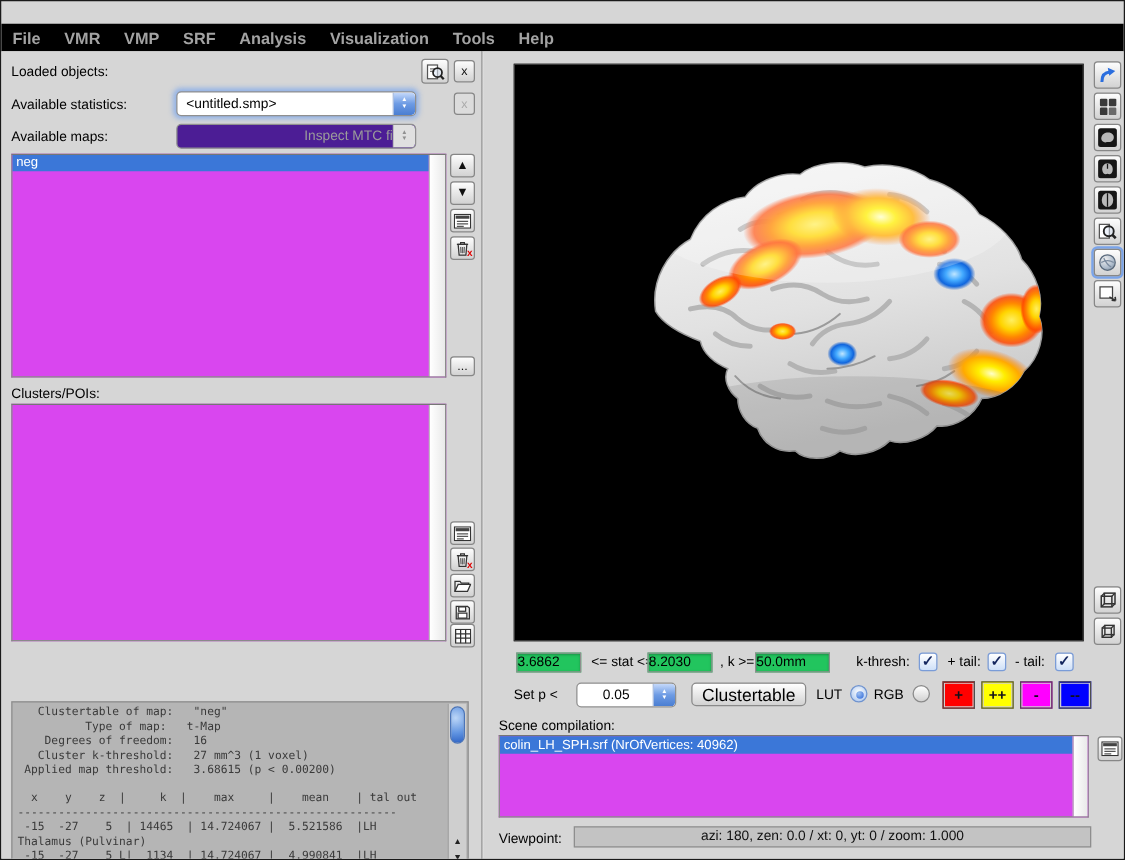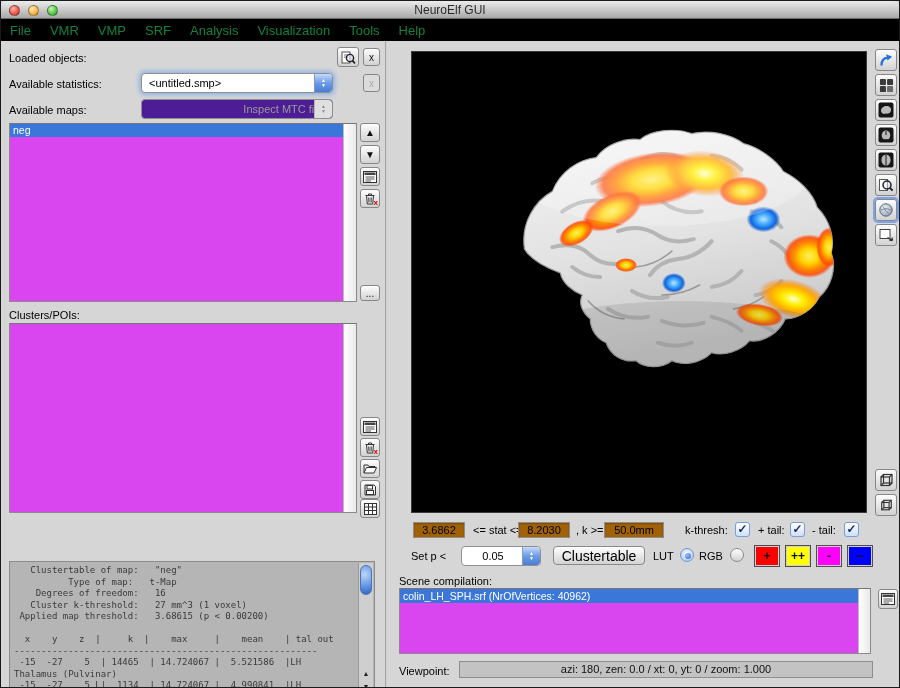--- a/index.html
+++ b/index.html
@@ -13,21 +13,21 @@
   .title-text{position:absolute;left:0;right:0;top:2px;text-align:center;
     font-size:12px;color:#2c2c2c;}
   .lights{position:absolute;left:8px;top:4px;display:flex;gap:8px;}
   .light{width:11px;height:11px;border-radius:50%;border:1px solid rgba(0,0,0,.35);}
   .light.red{background:radial-gradient(circle at 35% 30%,#ffb3a8,#e8594c 60%,#b33327);}
   .light.yellow{background:radial-gradient(circle at 35% 30%,#ffe9b0,#f6b54c 60%,#c98a1e);}
   .light.green{background:radial-gradient(circle at 35% 30%,#c8f5b4,#57c64c 60%,#2f8f28);}
   
   .menubar{position:absolute;left:0;top:18px;right:0;height:22px;background:#000;
     display:flex;align-items:center;gap:19px;padding-left:9px;}
-  .menu-item{color:#15803d;font-size:13px;font-weight:400;cursor:default;}
+  .menu-item{color:#a3a3a3;font-size:13px;font-weight:700;cursor:default;}
   
   .left-panel{position:absolute;left:0;top:40px;width:384px;bottom:0;background:#d6d6d6;}
   .divider{position:absolute;left:384px;top:40px;width:2px;bottom:0;
     background:linear-gradient(to right,#8c8c8c,#e9e9e9);}
   .right-panel{position:absolute;left:386px;top:40px;right:0;bottom:0;background:#d6d6d6;}
   .lbl{position:absolute;font-size:11px;color:#000;white-space:nowrap;}
   
   .combo{position:absolute;height:20px;background:#fff;border:1px solid #8f8f8f;
     border-radius:4px;font-size:11px;color:#000;line-height:18px;padding-left:7px;
     overflow:hidden;white-space:nowrap;}
@@ -64,22 +64,22 @@
     background:radial-gradient(circle at 35% 30%,#bcd6f7,#5e92e0 60%,#2f63c4);
     border:1px solid #4a74b8;}
   .vscroll .arrows{position:absolute;bottom:1px;left:0;right:0;display:flex;
     flex-direction:column;align-items:center;color:#222;font-size:7px;line-height:13px;}
   
   .view3d{position:absolute;left:24px;top:10px;width:456px;height:462px;background:#000;
     border:1px solid #3a3a3a;}
   .side-toolbar .tbtn{left:488px;width:22px;height:22px;}
   .tbtn.selected{box-shadow:0 0 0 2px #7aa4ea;}
   
-  .stat-field{position:absolute;height:16px;background:#a16207;border:1px solid #8e8e8e;
-    box-shadow:inset 0 1px 2px rgba(0,0,0,.25);font-size:11px;color:#000;text-align:center;
+  .stat-field{position:absolute;height:16px;background:#22c55e;border:1px solid #8e8e8e;
+    box-shadow:inset 0 1px 2px rgba(0,0,0,.25);font-size:11px;color:#000;text-align:left;
     line-height:14px;}
   .checkbox{position:absolute;width:15px;height:15px;border-radius:3px;
     background:linear-gradient(#ffffff,#cfe0f8);border:1px solid #7a9cd8;
     display:flex;align-items:center;justify-content:center;}
   .checkbox .check{color:#14265e;font-size:12px;font-weight:bold;margin-top:-2px;}
   .radio{position:absolute;width:14px;height:14px;border-radius:50%;
     background:linear-gradient(#ffffff,#d2d2d2);border:1px solid #8a8a8a;}
   .radio.selected{background:radial-gradient(circle at 50% 40%,#ffffff,#bcd2f2 70%);
     border:1px solid #6f93cf;}
   .radio.selected::after{content:"";position:absolute;left:4px;top:4px;width:6px;height:6px;
@@ -92,28 +92,20 @@
     display:flex;align-items:center;justify-content:center;padding:0;}
   .viewpoint-field{position:absolute;height:17px;background:#c3c3c3;border:1px solid #8e8e8e;
     font-size:11px;color:#111;text-align:center;line-height:15px;}
   svg{display:block;}
 </style>
 </head>
 <body>
 
 <div class="window">
 
-  <div class="titlebar">
-    <div class="lights">
-      <span class="light red"></span>
-      <span class="light yellow"></span>
-      <span class="light green"></span>
-    </div>
-    <div class="title-text">NeuroElf GUI</div>
-  </div>
 
   <div class="menubar">
 
   <span class="menu-item">File</span>
       <span class="menu-item">VMR</span>
       <span class="menu-item">VMP</span>
       <span class="menu-item">SRF</span>
       <span class="menu-item">Analysis</span>
       <span class="menu-item">Visualization</span>
       <span class="menu-item">Tools</span>

